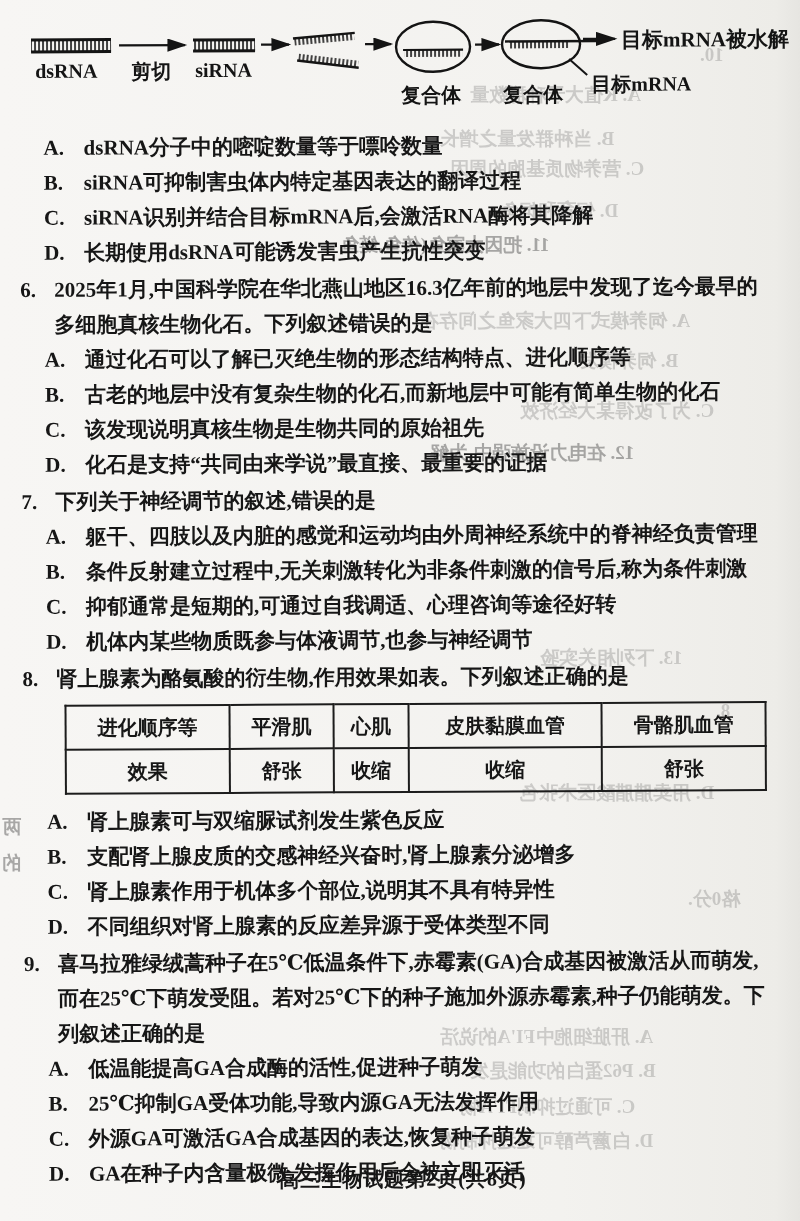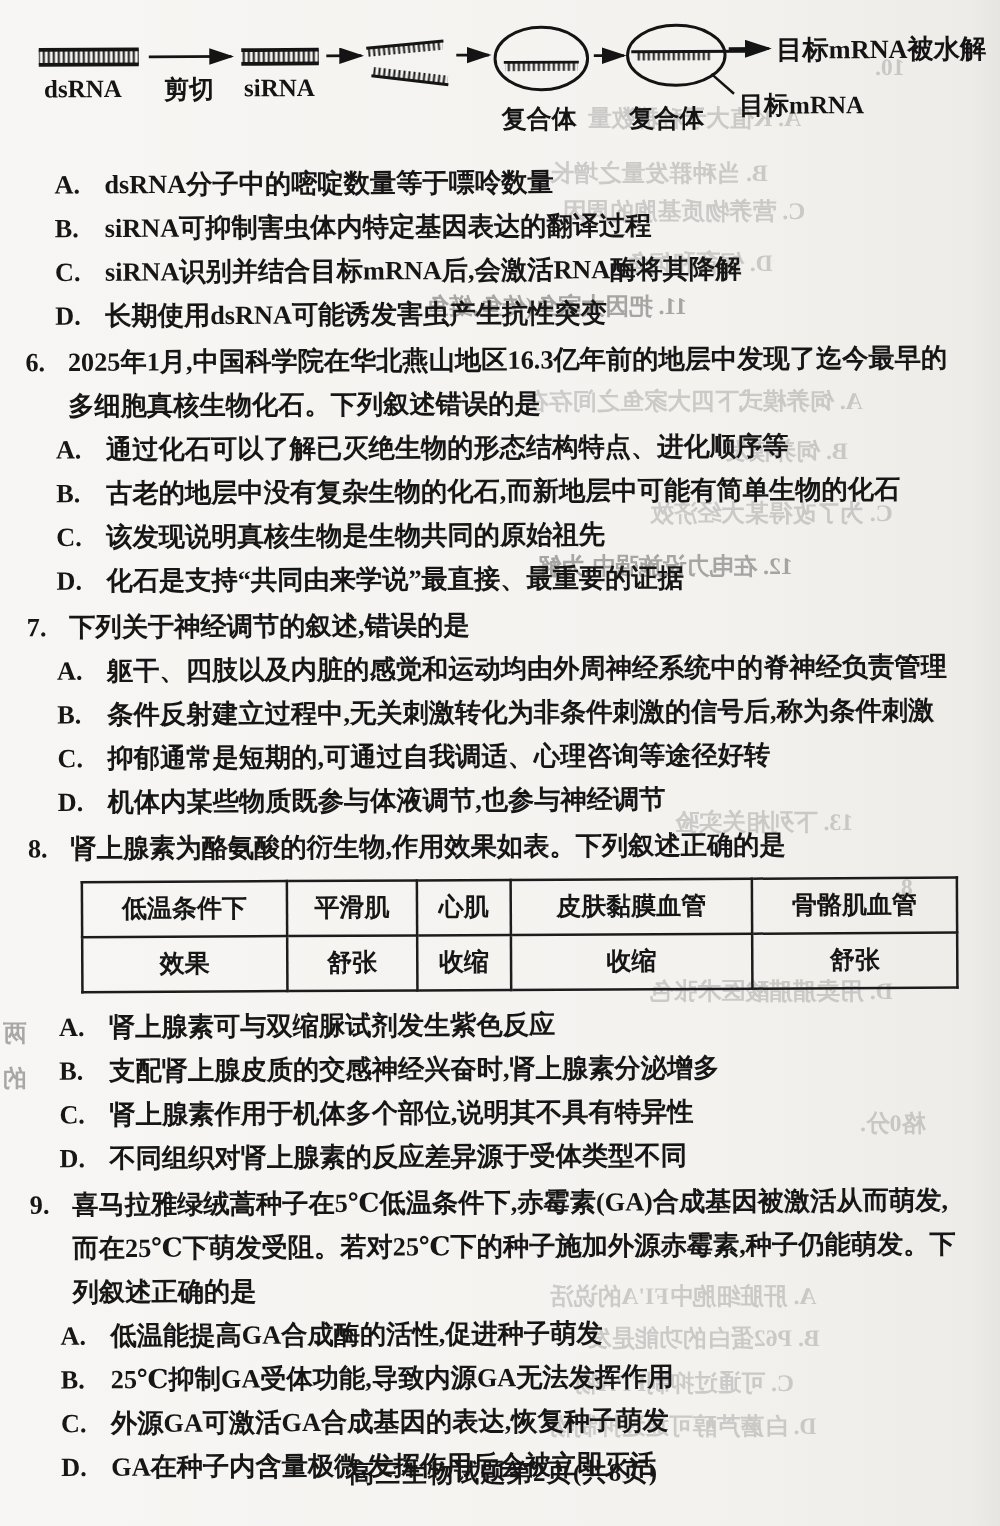--- a/index.html
+++ b/index.html
@@ -203,21 +203,21 @@
     </div>
 
     <div class="q">
       <span class="qnum">8.</span>
       <span class="stem">肾上腺素为酪氨酸的衍生物,作用效果如表。下列叙述正确的是</span>
 
       <div class="tblwrap">
         <table class="efx">
           <tbody>
               <tr>
-            <td>低温条件下</td>
+            <td>进化顺序等</td>
             <td>平滑肌</td>
             <td>心肌</td>
             <td>皮肤黏膜血管</td>
             <td>骨骼肌血管</td>
           </tr>
           <tr>
             <td>效果</td>
             <td>舒张</td>
             <td>收缩</td>
             <td>收缩</td>

